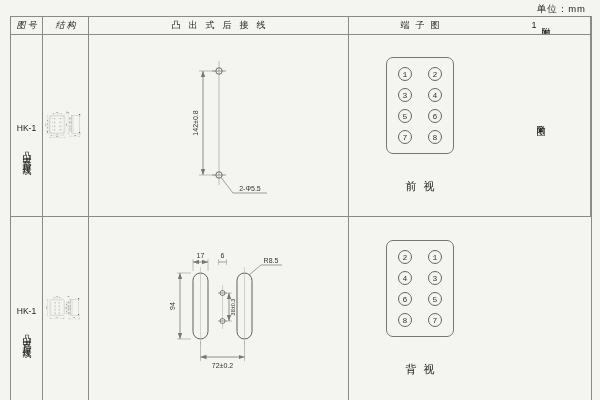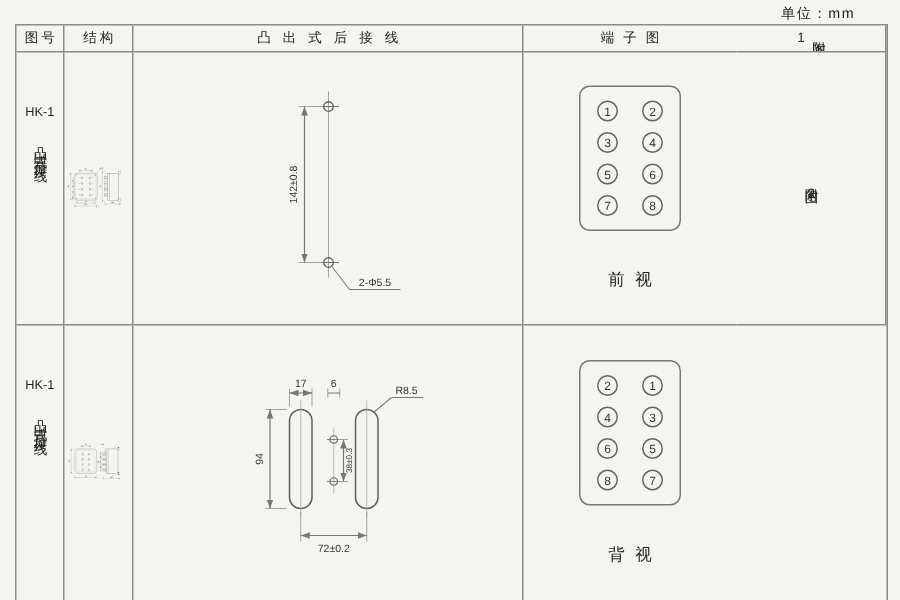--- a/index.html
+++ b/index.html
@@ -2,37 +2,37 @@
 <html><head>
 <meta charset="utf-8">
 <style>
   * { margin:0; padding:0; box-sizing:border-box; }
   html,body { width:600px; height:400px; }
   body {
     background:#f4f4f1;
     font-family:"Liberation Sans","DejaVu Sans",sans-serif;
     color:#333; overflow:hidden; position:relative;
   }
-  .unit { position:absolute; top:3px; right:30px; font-size:9.5px; letter-spacing:1px; color:#222;margin-left:12px; }
+  .unit { position:absolute; top:3px; right:14px; font-size:9.5px; letter-spacing:1px; color:#222;margin-left:12px; }
   .table {
     position:absolute; top:16px; left:10px;
     display:grid;
     grid-template-columns:32px 46px 260px 142px 100px;
     grid-template-rows:18px 182px 184px;
     border:1px solid #8a8a8a;
   }
   .cell { border-right:1px solid #8a8a8a; border-bottom:1px solid #8a8a8a; display:flex; align-items:center; justify-content:center; overflow:hidden; }
-  .last-col { border-right:none; }
+  .last-col { border-right:none;font-family:Liberation Mono, monospace; }
   .th { font-size:9px; color:#222; }
-  .th-fig, .th-struct, .th-install { letter-spacing:2px; padding-left:2px; }
+  .th-fig, .th-struct, .th-install { letter-spacing:2px; padding-left:2px;font-style:italic; }
   .th-outline { letter-spacing:8px; padding-left:8px; }
   .th-terminal { letter-spacing:6px; padding-left:6px; }
   .vtext { writing-mode:vertical-rl; text-orientation:upright; letter-spacing:3px; padding-top:3px; font-size:9px; color:#222; }
   .fig-cell { }
-  .struct-cell { flex-direction:column; justify-content:flex-start; padding-top:34px; gap:8px; }
+  .struct-cell { flex-direction:column; justify-content:center; padding-top:34px; gap:8px; }
   .model { font-size:8.5px; color:#222; }
   .term-cell { flex-direction:column; }
   .term-box { display:grid; grid-template-columns:repeat(2,14px); gap:7px 16px; padding:9px 11px; border:1px solid #777; border-radius:7px; }
   .tc { width:14px; height:14px; border:1px solid #666; border-radius:50%; font-size:8px; display:flex; align-items:center; justify-content:center; color:#333; }
   .term-view { margin-top:25px; font-size:11px; letter-spacing:7px; padding-left:7px; color:#222; }
   svg text { font-family:"Liberation Sans","DejaVu Sans",sans-serif; fill:#333; stroke:none; }
   .dim { font-size:7px; }
   .dim-s { font-size:5.5px; }
   .num { font-size:5.5px; fill:#555; }
 </style>

